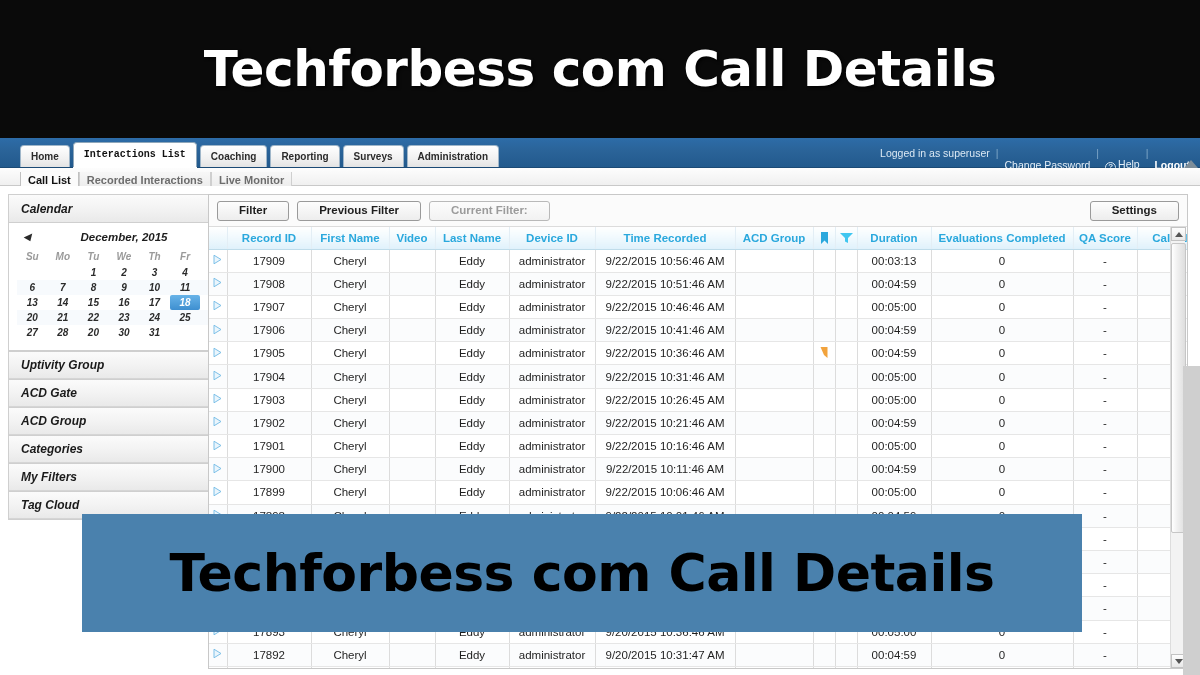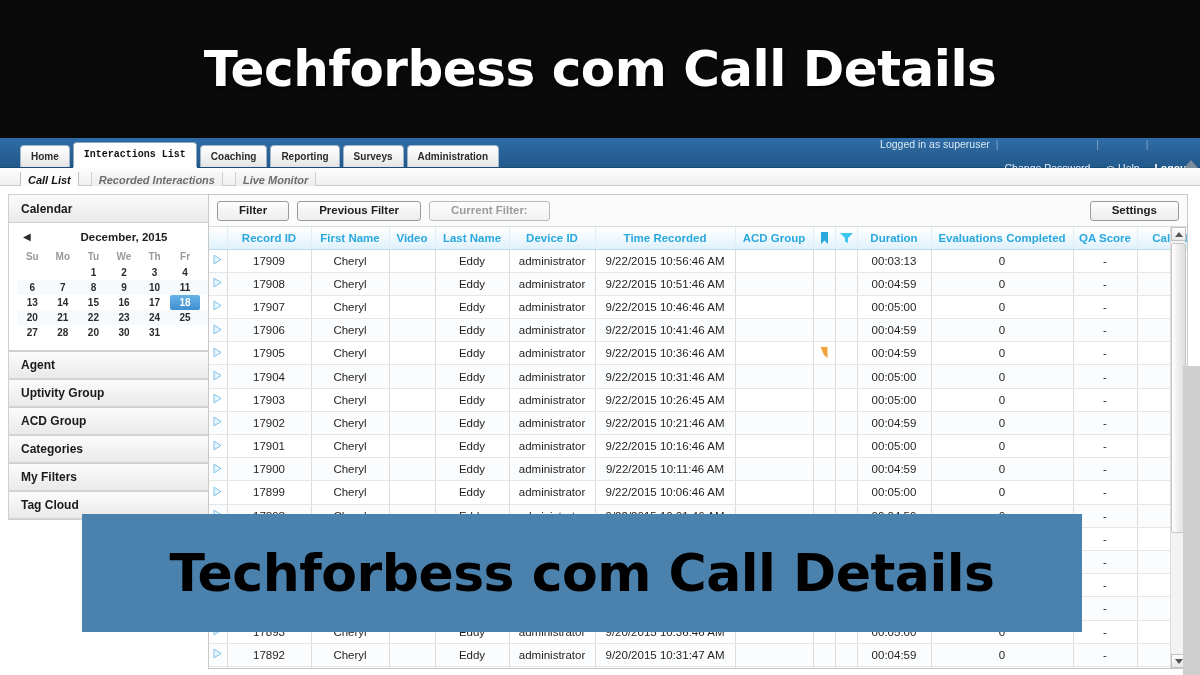--- a/index.html
+++ b/index.html
@@ -55,21 +55,21 @@
     background: #ffffff;
     height: 25px;
     color: #111;
     box-shadow: 0 1px 0 #fff;
     position: relative; z-index: 3;
     border-color: #8fa7ba;
     font-family: Liberation Mono, monospace;
   }
   .nav-right {
     position: absolute; right: 10px; top: 0; height: 30px;
-    display: flex; gap: 6px;
+    display: flex; align-items: center; gap: 6px;
     font-size: 10.5px; color: #dbe8f3;
     white-space: nowrap;
   }
   .nav-right .sep { color: #7fa7c8; }
   .nav-right a { color: #e3eef7; text-decoration: none; cursor: pointer; margin-top: 24px; }
   .nav-right .strongtxt { font-weight: bold; color: #ffffff; }
   .help-icon {
     display: inline-block; width: 11px; height: 11px; border-radius: 50%;
     border: 1.5px solid #dbe8f3; color:#dbe8f3; font-size: 8px; font-weight: bold;
     text-align: center; line-height: 8px; margin-right: 2px; vertical-align: -1px;
@@ -79,37 +79,37 @@
     width: 0; height: 0; border-left: 7px solid transparent; border-right: 7px solid transparent;
     border-bottom: 8px solid #7d8d99;
   }
 
   
   .subnav {
     position: relative; width: 1200px; height: 18px;
     background: linear-gradient(to bottom,#fdfdfd 0%, #f0f0f0 100%);
     border-bottom: 1px solid #c9c9c9;
   }
-  .subnav-inner { position: absolute; left: 20px; top: 4px; display: flex; gap: 12px; font-style: italic; }
+  .subnav-inner { position: absolute; left: 20px; top: 4px; display: flex; gap: 0; }
   .subtab {
     height: 17px; padding: 0 7px;
     font-size: 11px; font-weight: bold; color: #6d6d6d;
     border: 1px solid #cfcfcf; border-top: none;
     background: linear-gradient(to bottom,#f7f7f7,#ececec);
     display: flex; align-items: center; line-height:1;
     border-radius: 0 0 3px 3px;
     cursor: pointer;
   }
   .subtab.active { color: #111; background: #fbfbfb; border-color:#c0c0c0; }
 
   
   .body-area { position: relative; width: 1200px; height: 489px; background: #fff; padding-top: 8px; }
 
   
-  .sidebar { position: absolute; left: 8px; top: 8px; width: 232px; }
+  .sidebar { position: absolute; left: 8px; top: 8px; width: 232px; font-style: italic; }
   .panel {
     border: 1px solid #cfcfcf; background: #fff; margin-bottom: 0;
   }
   .panel-head {
     height: 27px; padding: 0 12px;
     background: linear-gradient(to bottom,#fbfbfb 0%, #f2f2f2 55%, #e9e9e9 100%);
     font-size: 12px; font-weight: bold; color: #1a1a1a;
     display: flex; align-items: center;
     cursor: pointer;
   }
@@ -333,24 +333,24 @@
                   <td>31</td>
                   <td></td>
                   <td></td>
                 </tr>
               </tbody>
           </table>
         </div>
 
         <div class="accordion">
           <div class="panel">
-              <div class="panel-head">Agent</div>
+              <div class="panel-head">Uptivity Group</div>
             </div>
           <div class="panel">
-              <div class="panel-head">Uptivity Group</div>
+              <div class="panel-head">ACD Gate</div>
             </div>
           <div class="panel">
               <div class="panel-head">ACD Group</div>
             </div>
           <div class="panel">
               <div class="panel-head">Categories</div>
             </div>
           <div class="panel">
               <div class="panel-head">My Filters</div>
             </div>

